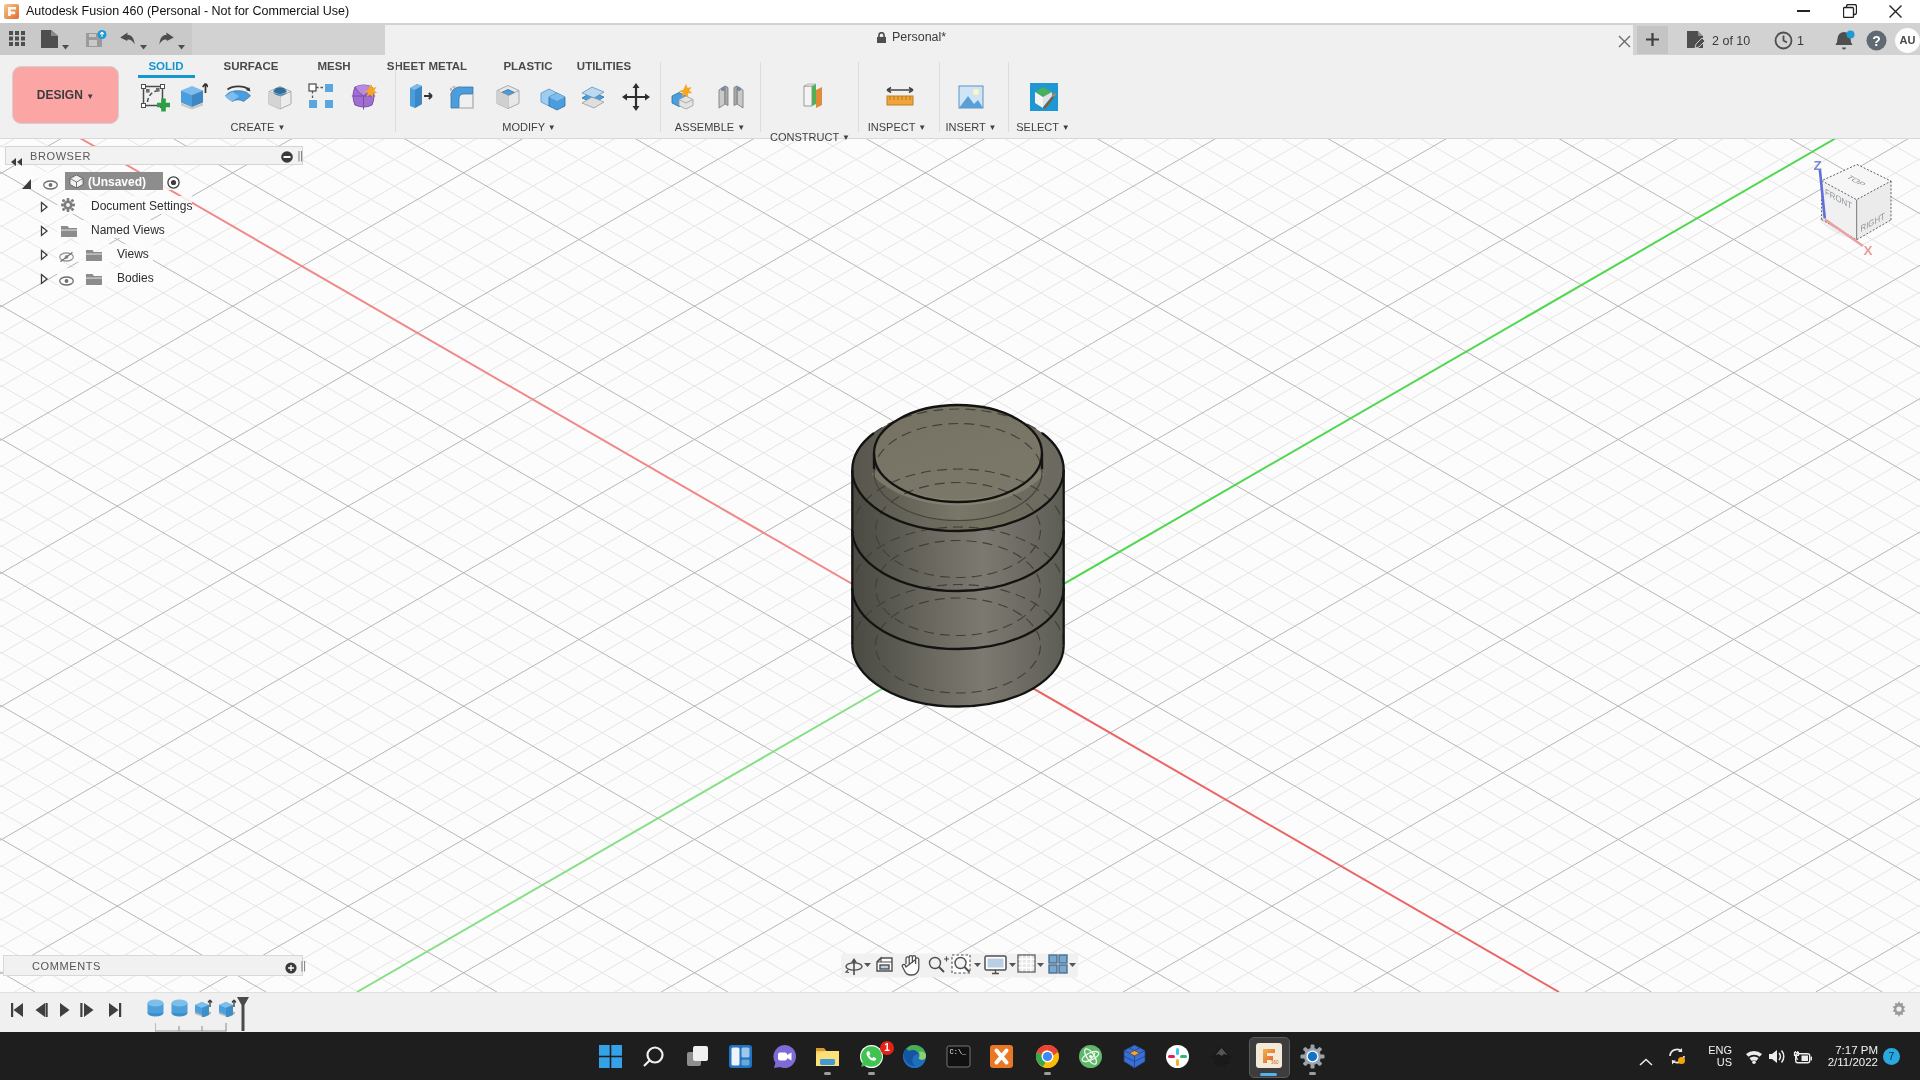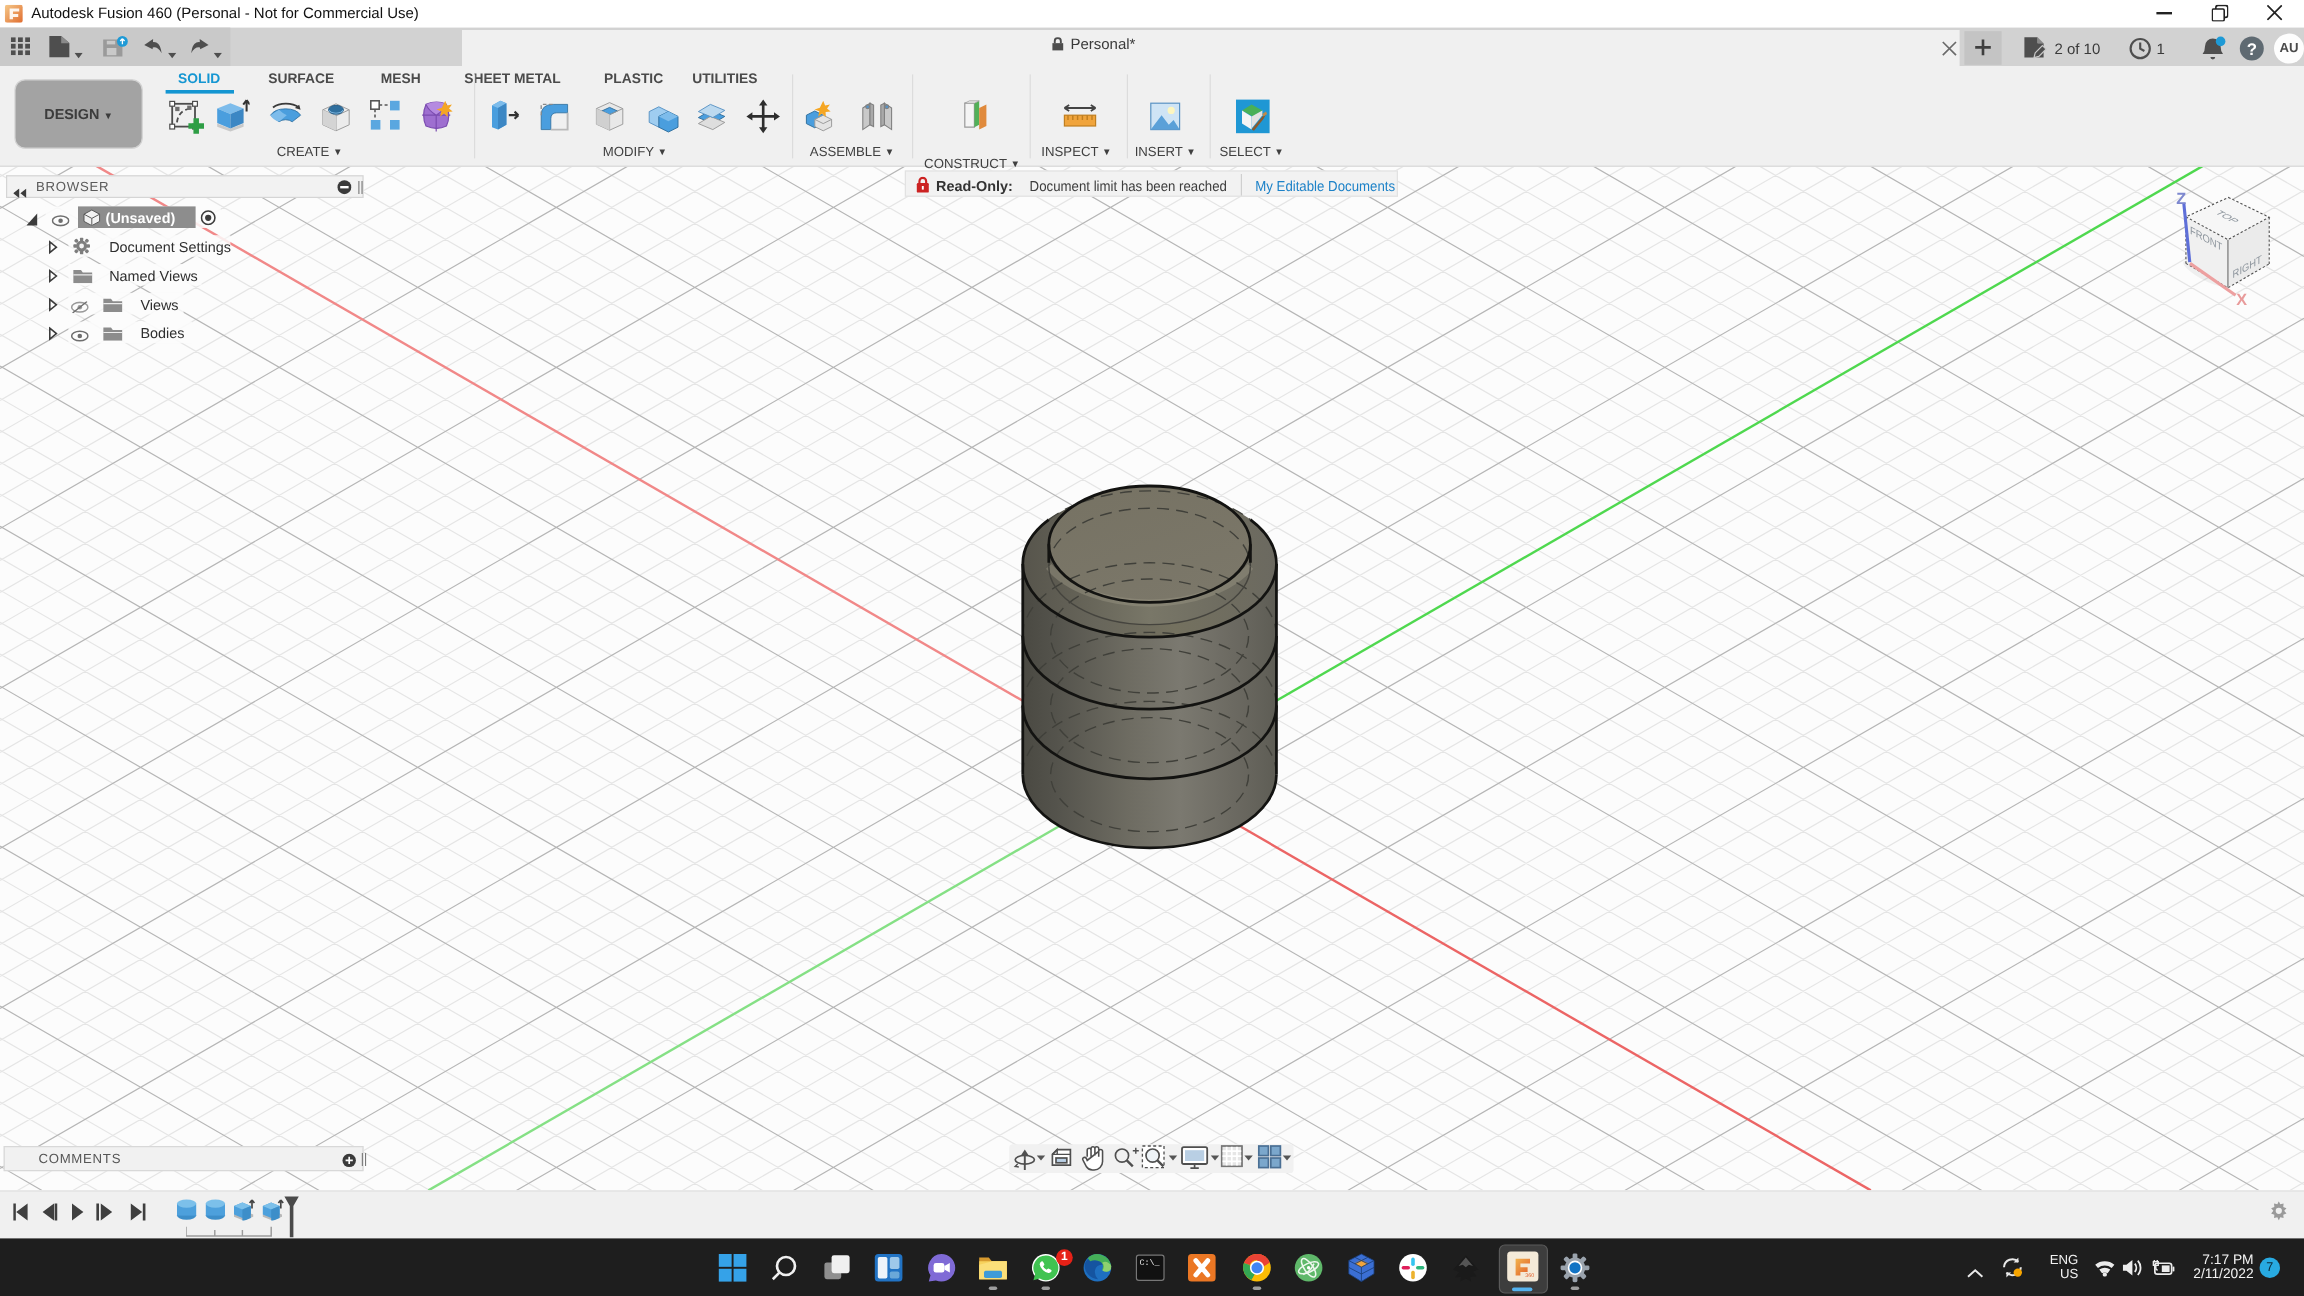--- a/index.html
+++ b/index.html
@@ -253,21 +253,21 @@
         <path d="M0 0l4 4.5L8 0z" fill="#4e4e4e"></path>
       </svg></div>
 <div style="position:absolute;left:1866px;top:30px"><svg width="21" height="21" viewBox="0 0 21 21" style="">
         <circle cx="10.5" cy="10.5" r="10" fill="#5f6a72"></circle>
         <text x="10.5" y="15.5" text-anchor="middle" font-size="14" font-weight="bold" fill="#fff" font-family="Liberation Sans">?</text>
       </svg></div>
 <div style="position:absolute;left:1895px;top:28px;width:25px;height:25px;border-radius:50%;background:#fdfdfd;text-align:center;font:bold 11px/25px 'Liberation Sans',sans-serif;color:#4a4a4a">AU</div>
 
 <div class="abs" style="left:0;top:54.5px;width:1920px;height:83px;background:#f0f0f0;border-bottom:1px solid #d8d8d8"></div>
 
-<div style="position:absolute;left:12px;top:66px;width:107px;height:58px;background:#a3a3a3;border:1px solid #d2d2d2;border-radius:9px;box-sizing:border-box;text-align:center;font:bold 12px/56px 'Liberation Sans',sans-serif;color:#3c3c3c">DESIGN <span style="font-size:8px">▼</span></div>
+<div style="position:absolute;left:12px;top:66px;width:107px;height:58px;background:#fca5a5;border:1px solid #d2d2d2;border-radius:9px;box-sizing:border-box;text-align:center;font:bold 12px/56px 'Liberation Sans',sans-serif;color:#3c3c3c">DESIGN <span style="font-size:8px">▼</span></div>
 <div style="position:absolute;left:166px;top:60px;transform:translateX(-50%);font:bold 11.5px 'Liberation Sans',sans-serif;color:#1496d2">SOLID</div>
     <div style="position:absolute;left:251px;top:60px;transform:translateX(-50%);font:bold 11.5px 'Liberation Sans',sans-serif;color:#4a4a4a">SURFACE</div>
     <div style="position:absolute;left:334px;top:60px;transform:translateX(-50%);font:bold 11.5px 'Liberation Sans',sans-serif;color:#4a4a4a">MESH</div>
     <div style="position:absolute;left:427px;top:60px;transform:translateX(-50%);font:bold 11.5px 'Liberation Sans',sans-serif;color:#4a4a4a">SHEET METAL</div>
     <div style="position:absolute;left:528px;top:60px;transform:translateX(-50%);font:bold 11.5px 'Liberation Sans',sans-serif;color:#4a4a4a">PLASTIC</div>
     <div style="position:absolute;left:604px;top:60px;transform:translateX(-50%);font:bold 11.5px 'Liberation Sans',sans-serif;color:#4a4a4a">UTILITIES</div>
     <div style="position:absolute;left:138px;top:75px;width:57px;height:3px;background:#1496d2"></div>
     <div style="position:absolute;left:140.0px;top:82px"><svg width="30" height="30" viewBox="0 0 30 30" style="">
         <g>
           <rect x="3.5" y="4.5" width="19" height="19" fill="none" stroke="#4d4d4d" stroke-width="1.5"></rect>
@@ -426,31 +426,20 @@
     <div style="position:absolute;left:897px;top:121px;transform:translateX(-50%);font:11px 'Liberation Sans',sans-serif;color:#3f3f3f;white-space:nowrap">INSPECT <span style="font-size:8px;vertical-align:1px">▼</span></div>
     <div style="position:absolute;left:971px;top:121px;transform:translateX(-50%);font:11px 'Liberation Sans',sans-serif;color:#3f3f3f;white-space:nowrap">INSERT <span style="font-size:8px;vertical-align:1px">▼</span></div>
     <div style="position:absolute;left:1043px;top:121px;transform:translateX(-50%);font:11px 'Liberation Sans',sans-serif;color:#3f3f3f;white-space:nowrap">SELECT <span style="font-size:8px;vertical-align:1px">▼</span></div>
     <div style="position:absolute;left:395px;top:62px;width:1px;height:70px;background:#dcdcdc"></div>
     <div style="position:absolute;left:660px;top:62px;width:1px;height:70px;background:#dcdcdc"></div>
     <div style="position:absolute;left:760px;top:62px;width:1px;height:70px;background:#dcdcdc"></div>
     <div style="position:absolute;left:858px;top:62px;width:1px;height:70px;background:#dcdcdc"></div>
     <div style="position:absolute;left:939px;top:62px;width:1px;height:70px;background:#dcdcdc"></div>
     <div style="position:absolute;left:1008px;top:62px;width:1px;height:70px;background:#dcdcdc"></div>
 
-<div class="abs" style="left:754px;top:142px;width:411px;height:22px;background:#f2f2f2;border:1px solid #e2e2e2;box-sizing:border-box">
- <div class="abs" style="left:8px;top:4px"><svg width="12" height="14" viewBox="0 0 12 14" style="">
-          <rect x="1" y="5.5" width="10" height="8" rx="1" fill="#cc2222"></rect>
-          <path d="M3.2 5.5V4a2.8 2.8 0 0 1 5.6 0v1.5" fill="none" stroke="#cc2222" stroke-width="1.8"></path>
-          <rect x="5.2" y="8" width="1.6" height="3" fill="#fff"></rect>
-        </svg></div>
- <div class="abs" style="left:25px;top:5px;font:bold 12px 'Liberation Sans',sans-serif;color:#333;white-space:nowrap">Read-Only:</div>
- <div class="abs" style="left:103px;top:5px;font:12px 'Liberation Sans',sans-serif;color:#3c3c3c;white-space:nowrap;transform:scaleX(0.92);transform-origin:0 0">Document limit has been reached</div>
- <div class="abs" style="left:279px;top:2px;width:1px;height:18px;background:#cfcfcf"></div>
- <div class="abs" style="left:291px;top:5px;font:12px 'Liberation Sans',sans-serif;color:#1d82c8;white-space:nowrap;transform:scaleX(0.92);transform-origin:0 0">My Editable Documents</div>
-</div>
 
 <div style="position:absolute;left:5px;top:146px;width:298px;height:19px;background:#f2f2f2;border:1px solid #d5d5d5;box-sizing:border-box"></div>
 <div style="position:absolute;left:11px;top:152px"><svg width="11" height="8" viewBox="0 0 11 8" style="">
         <path d="M5 0L0 4l5 4zM11 0L6 4l5 4z" fill="#3c3c3c"></path>
       </svg></div>
 <div style="position:absolute;left:30px;top:150px;font:11px 'Liberation Sans',sans-serif;color:#5a5a5a;letter-spacing:0.6px">BROWSER</div>
 <div style="position:absolute;left:281px;top:149px"><svg width="12" height="12" viewBox="0 0 12 12" style="">
         <circle cx="6" cy="6" r="5.8" fill="#3a3a3a"></circle>
         <rect x="2.5" y="5" width="7" height="2" fill="#fff"></rect>
       </svg></div>

